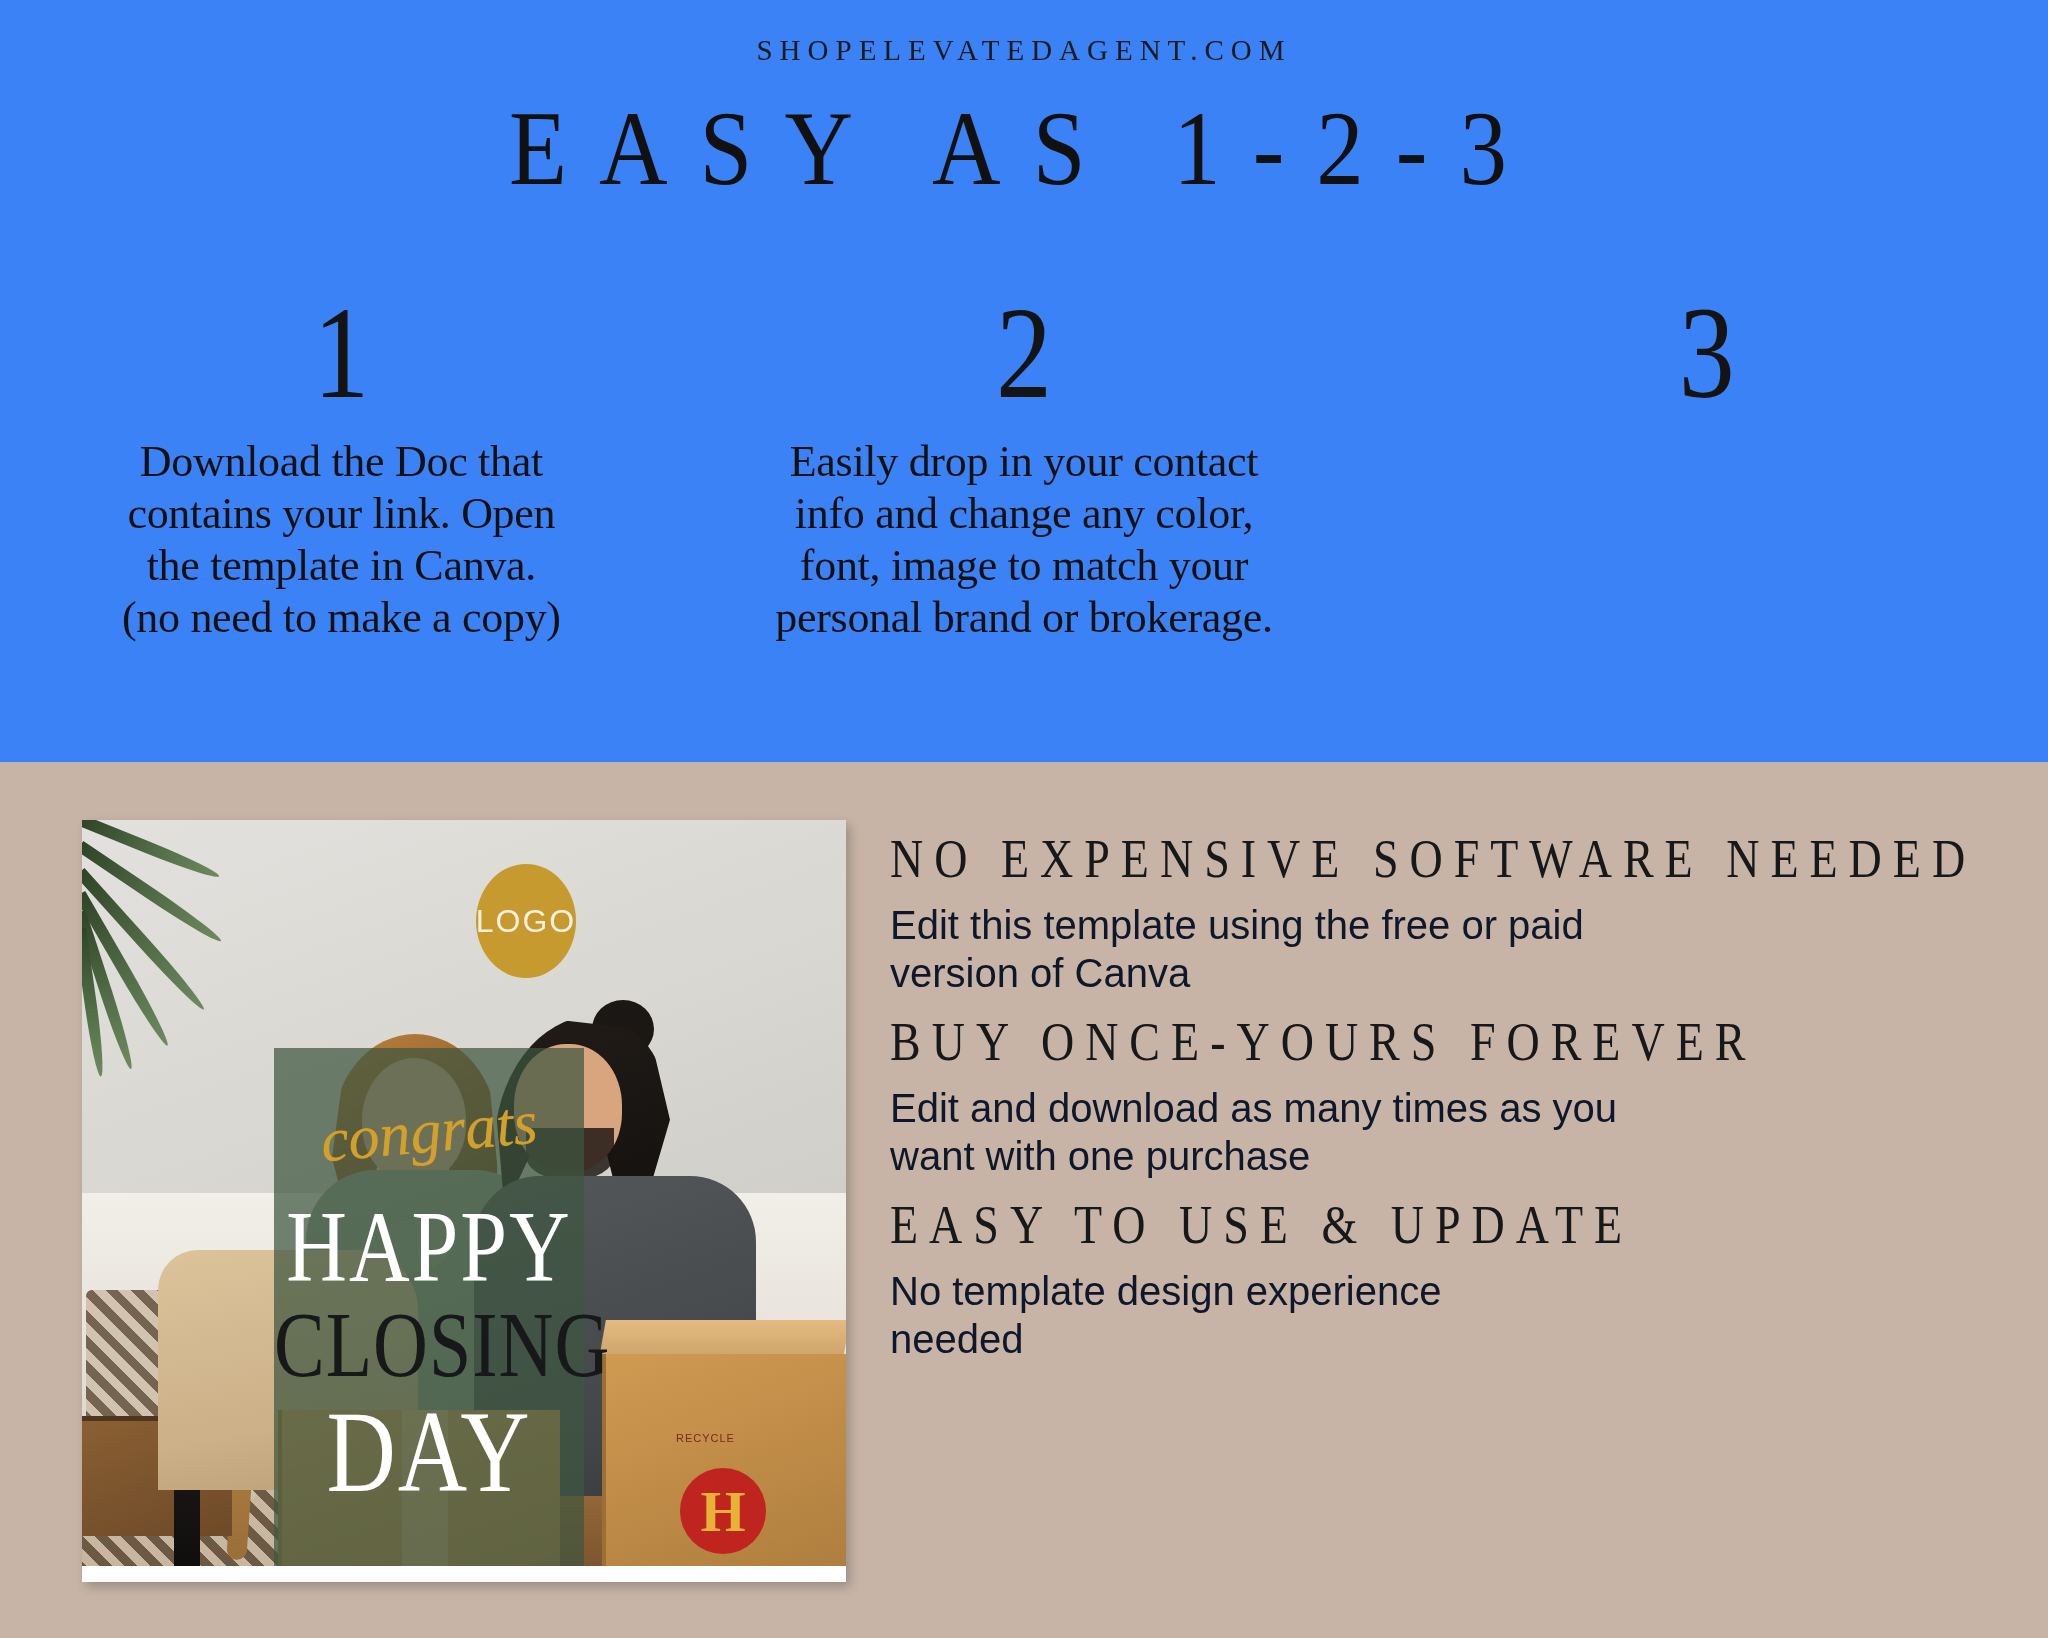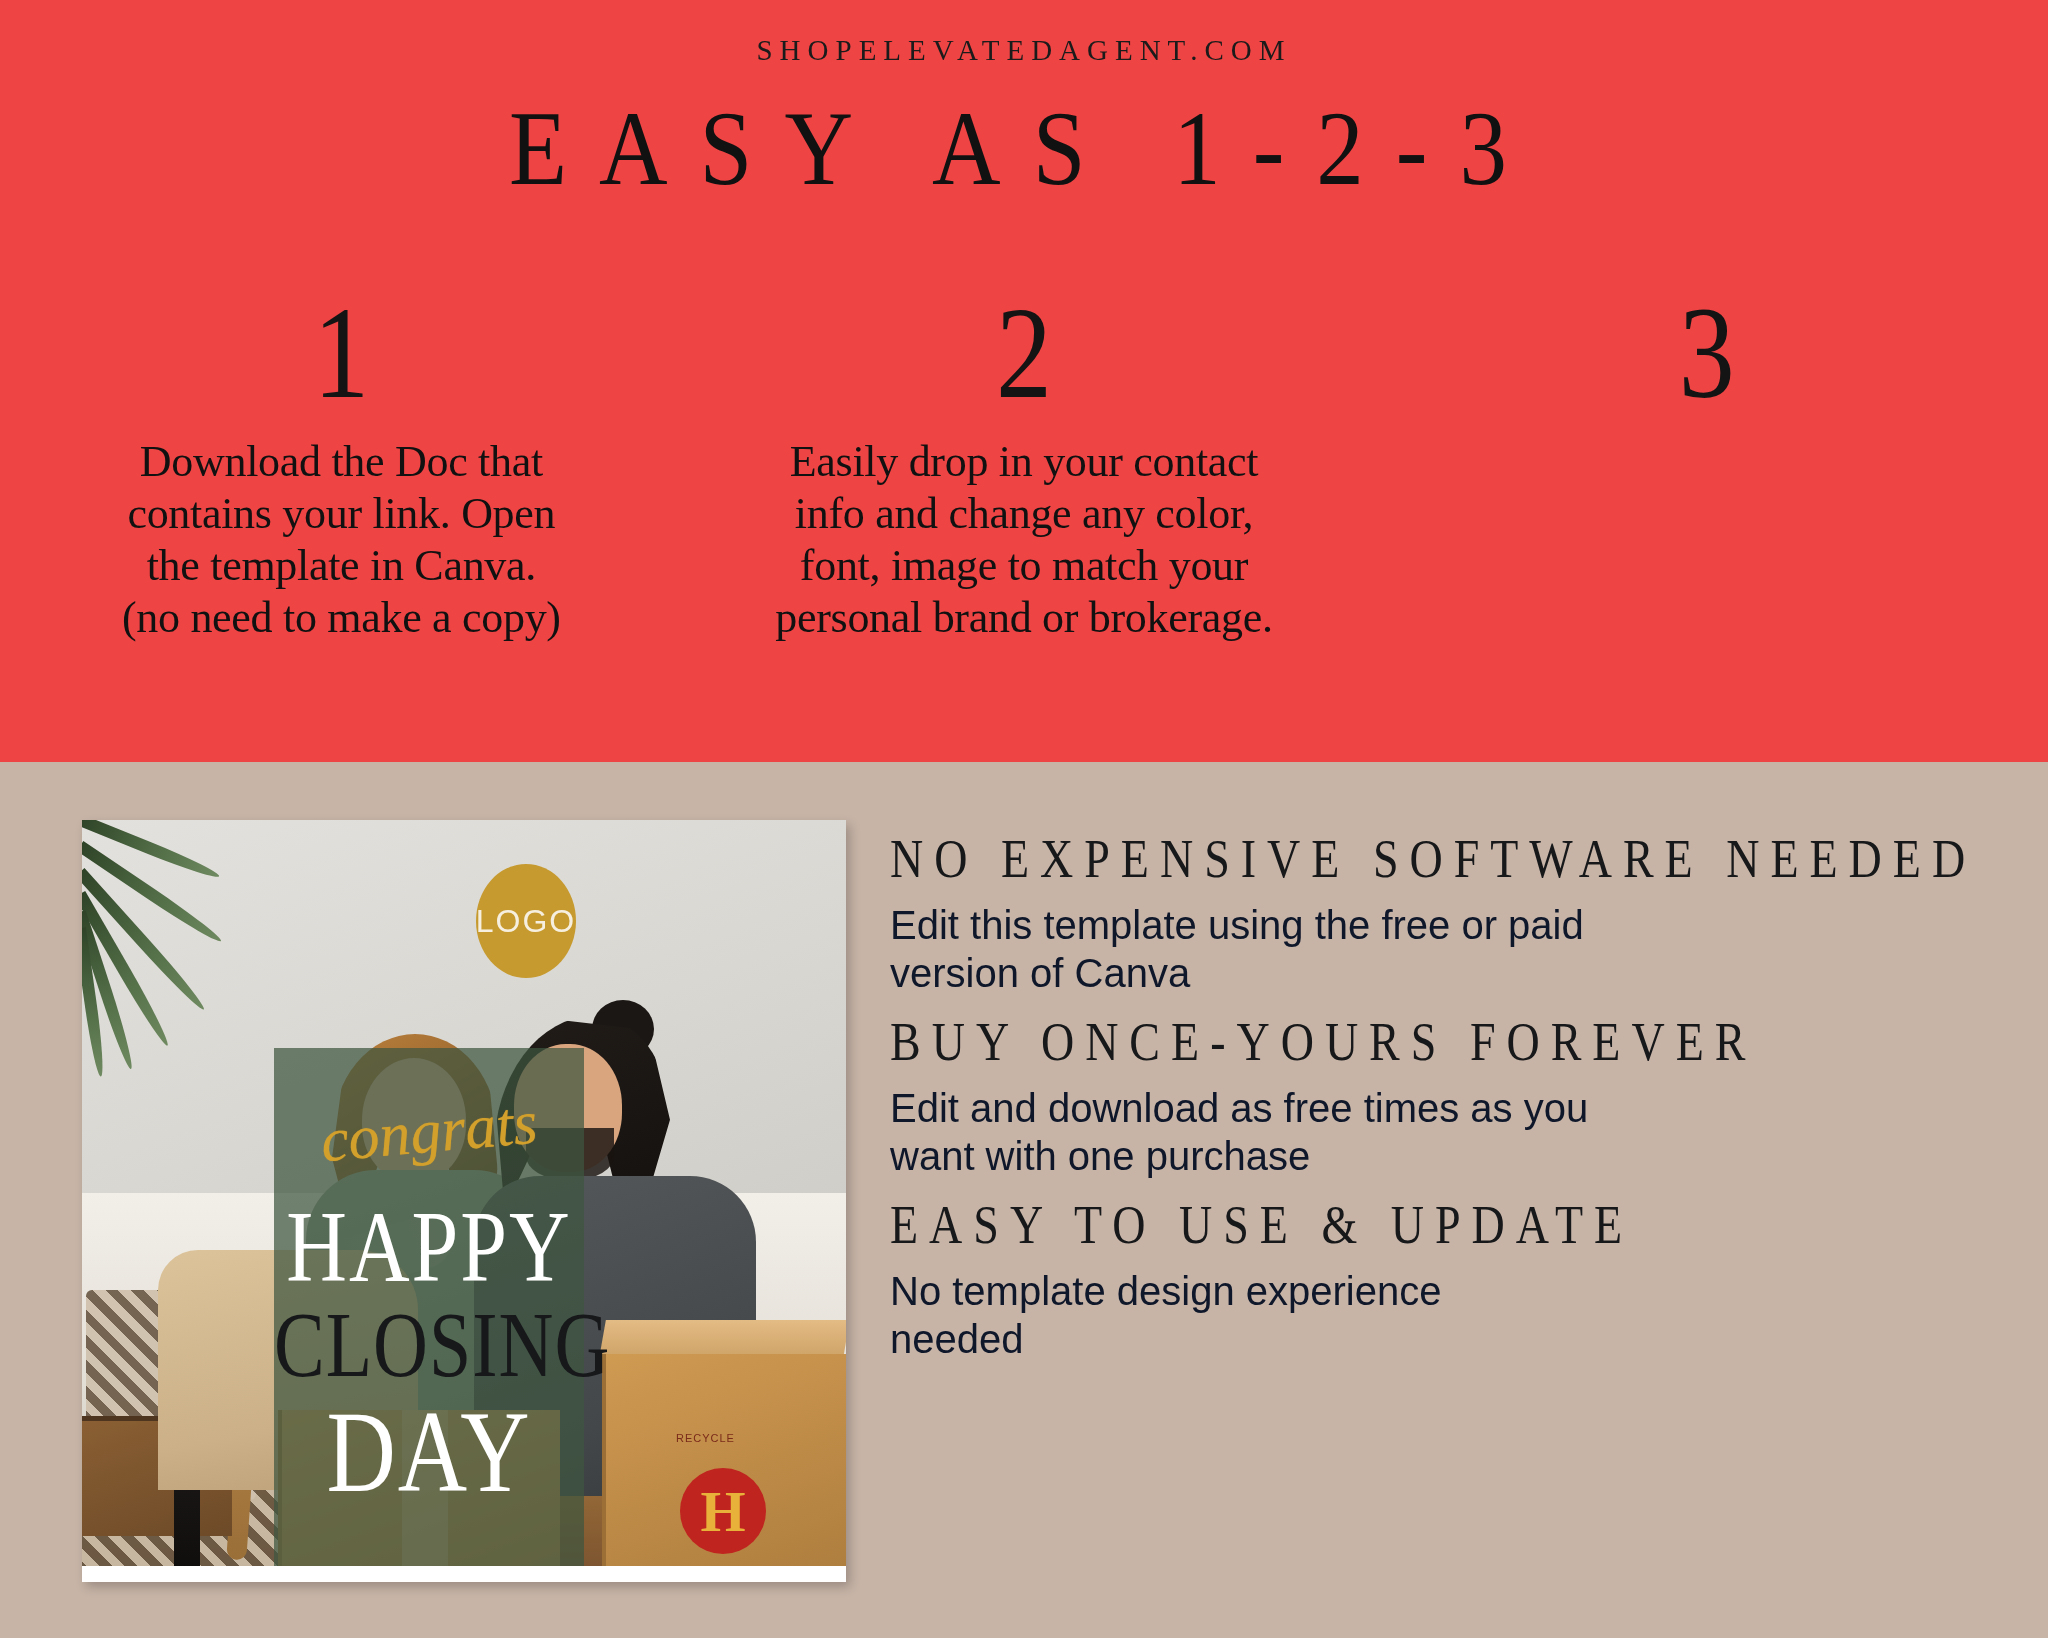--- a/index.html
+++ b/index.html
@@ -7,21 +7,21 @@
   body {
     font-family:"Liberation Sans", sans-serif;
     background:#f8f3ed;
     overflow:hidden;
   }
   .page { position:relative; width:2048px; height:1638px; }
 
   
   .top-section {
     position:absolute; left:0; top:0; width:2048px; height:762px;
-    background:#ef4444;
+    background:#3b82f6;
   }
   .site-url {
     position:absolute; top:34px; left:0; width:100%;
     text-align:center;
     font-family:"Liberation Serif", serif;
     font-size:29px;
     letter-spacing:7px;
     color:#1b1b1b;
     font-weight:400;
   }
@@ -412,21 +412,21 @@
     </div>
 
     <div class="features">
       <div class="feature">
         <div class="feature-title">NO EXPENSIVE SOFTWARE NEEDED</div>
         <div class="feature-body">Edit this template using the free or paid
 version of Canva</div>
       </div>
       <div class="feature">
         <div class="feature-title">BUY ONCE-YOURS FOREVER</div>
-        <div class="feature-body">Edit and download as free times as you
+        <div class="feature-body">Edit and download as many times as you
 want with one purchase</div>
       </div>
       <div class="feature">
         <div class="feature-title">EASY TO USE &amp; UPDATE</div>
         <div class="feature-body">No template design experience
 needed</div>
       </div>
     </div>
 
   </div>

